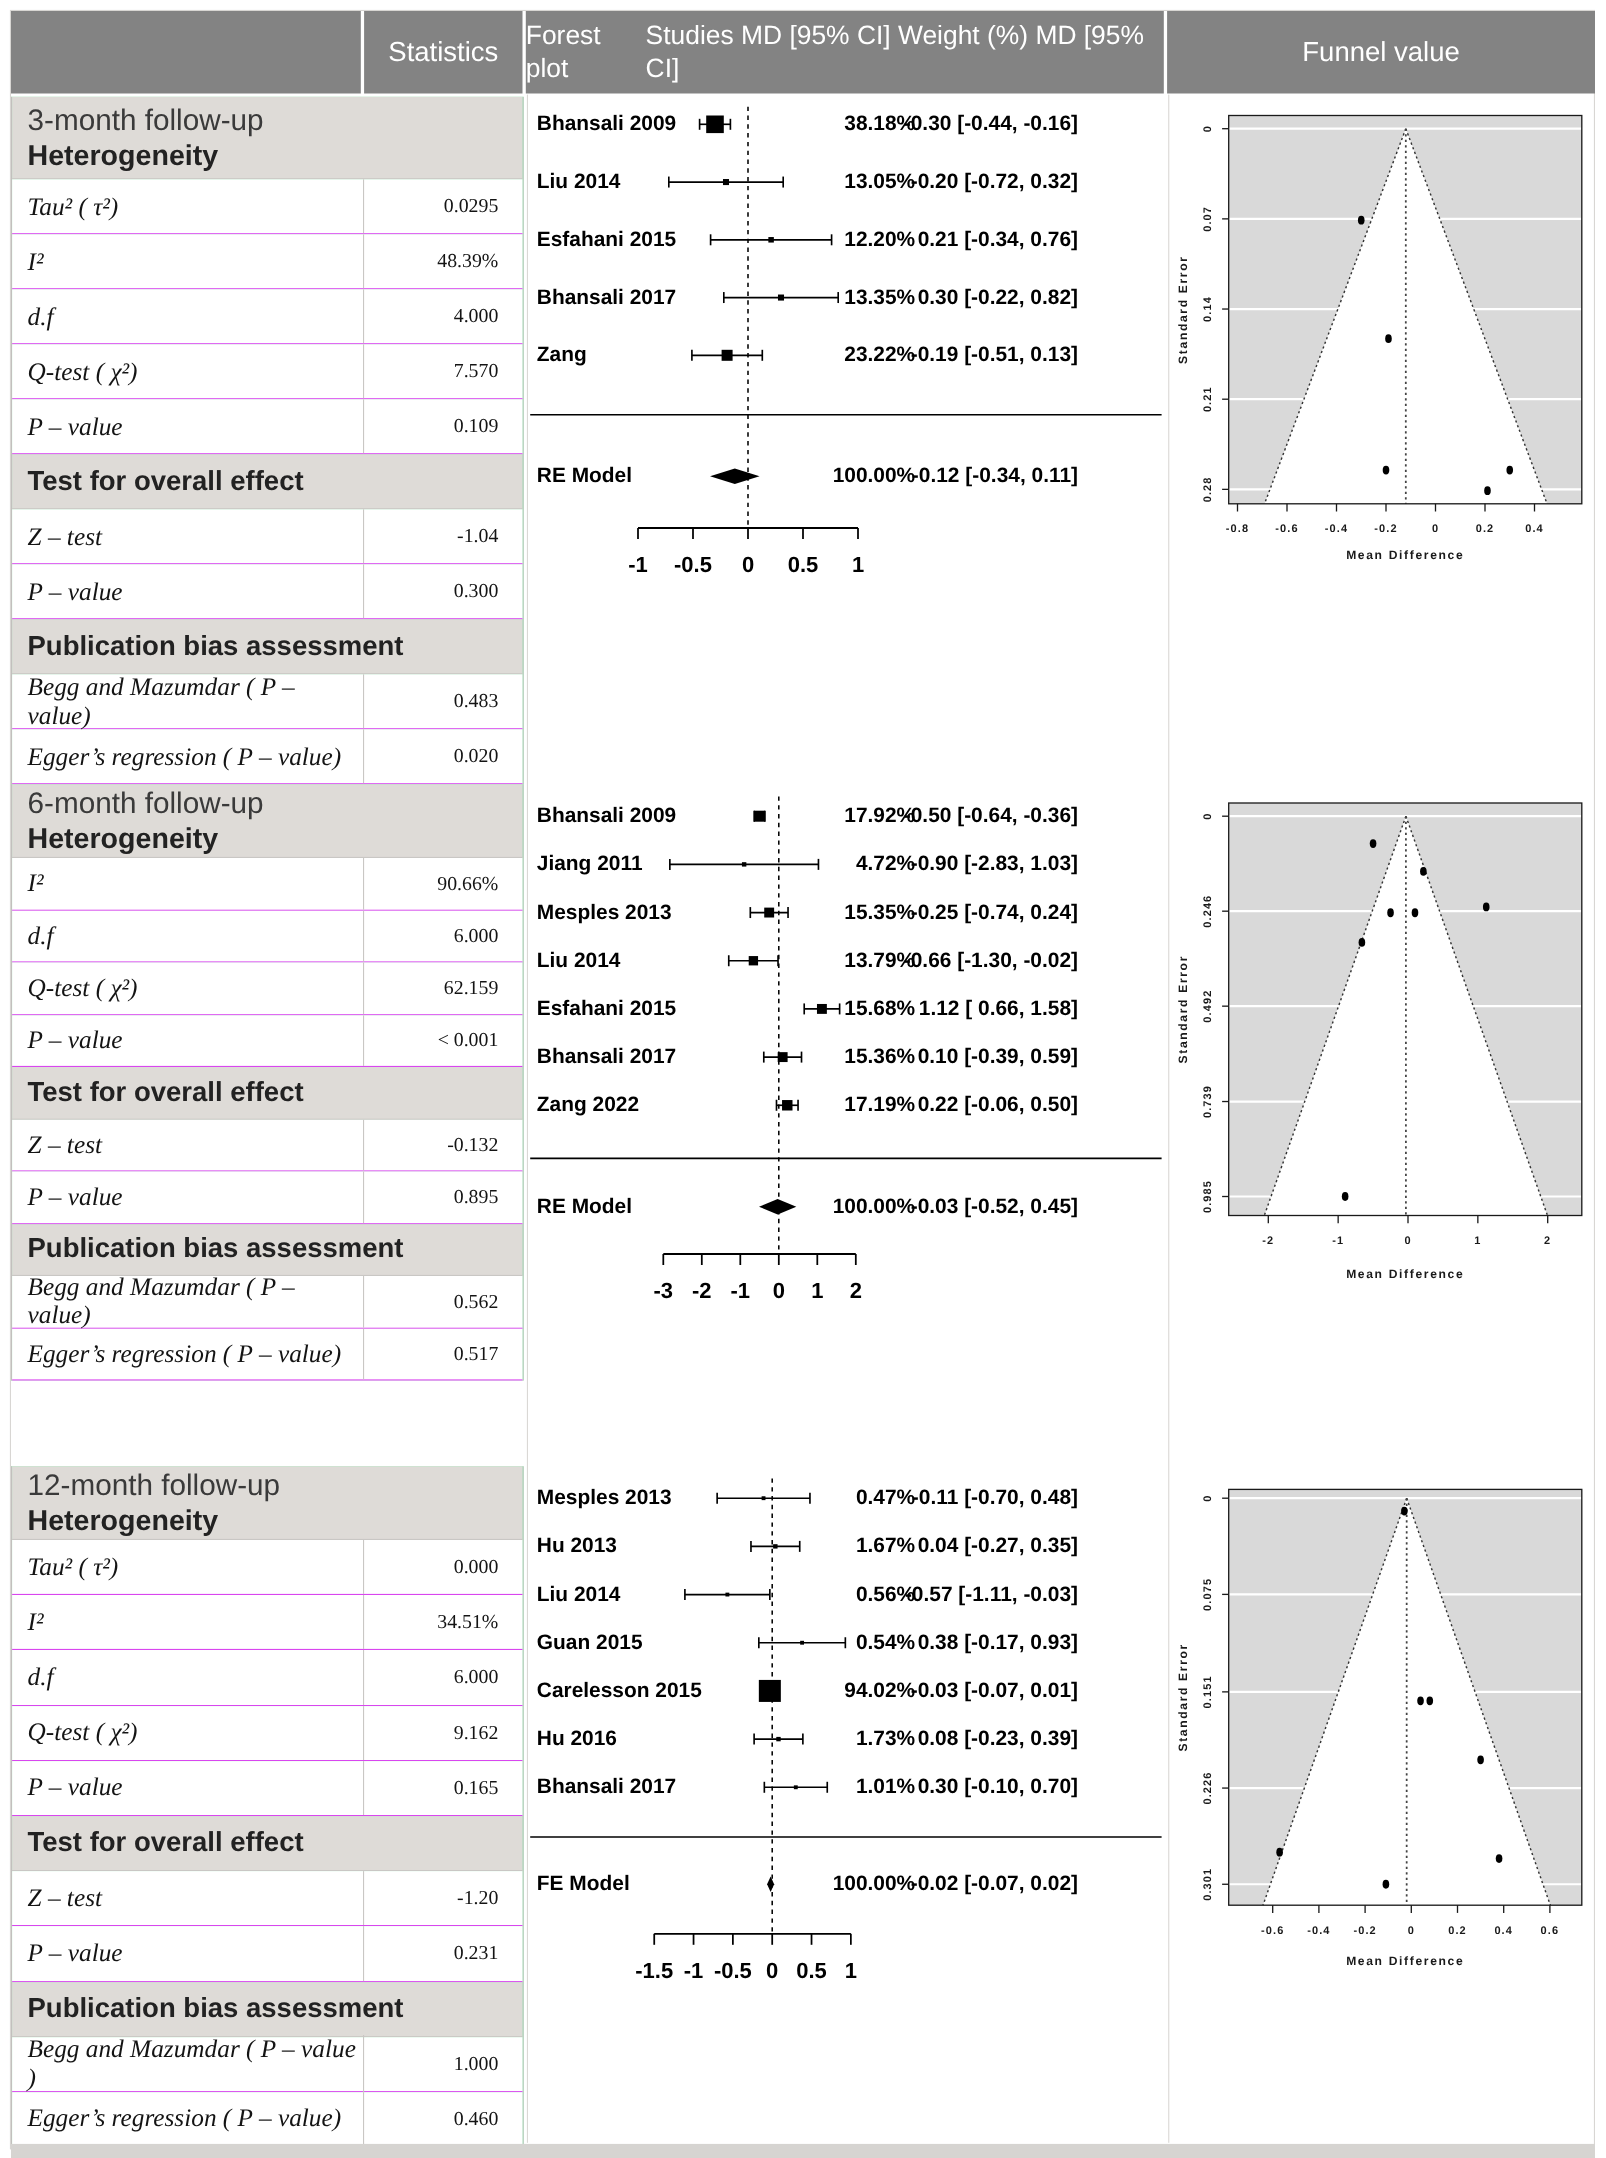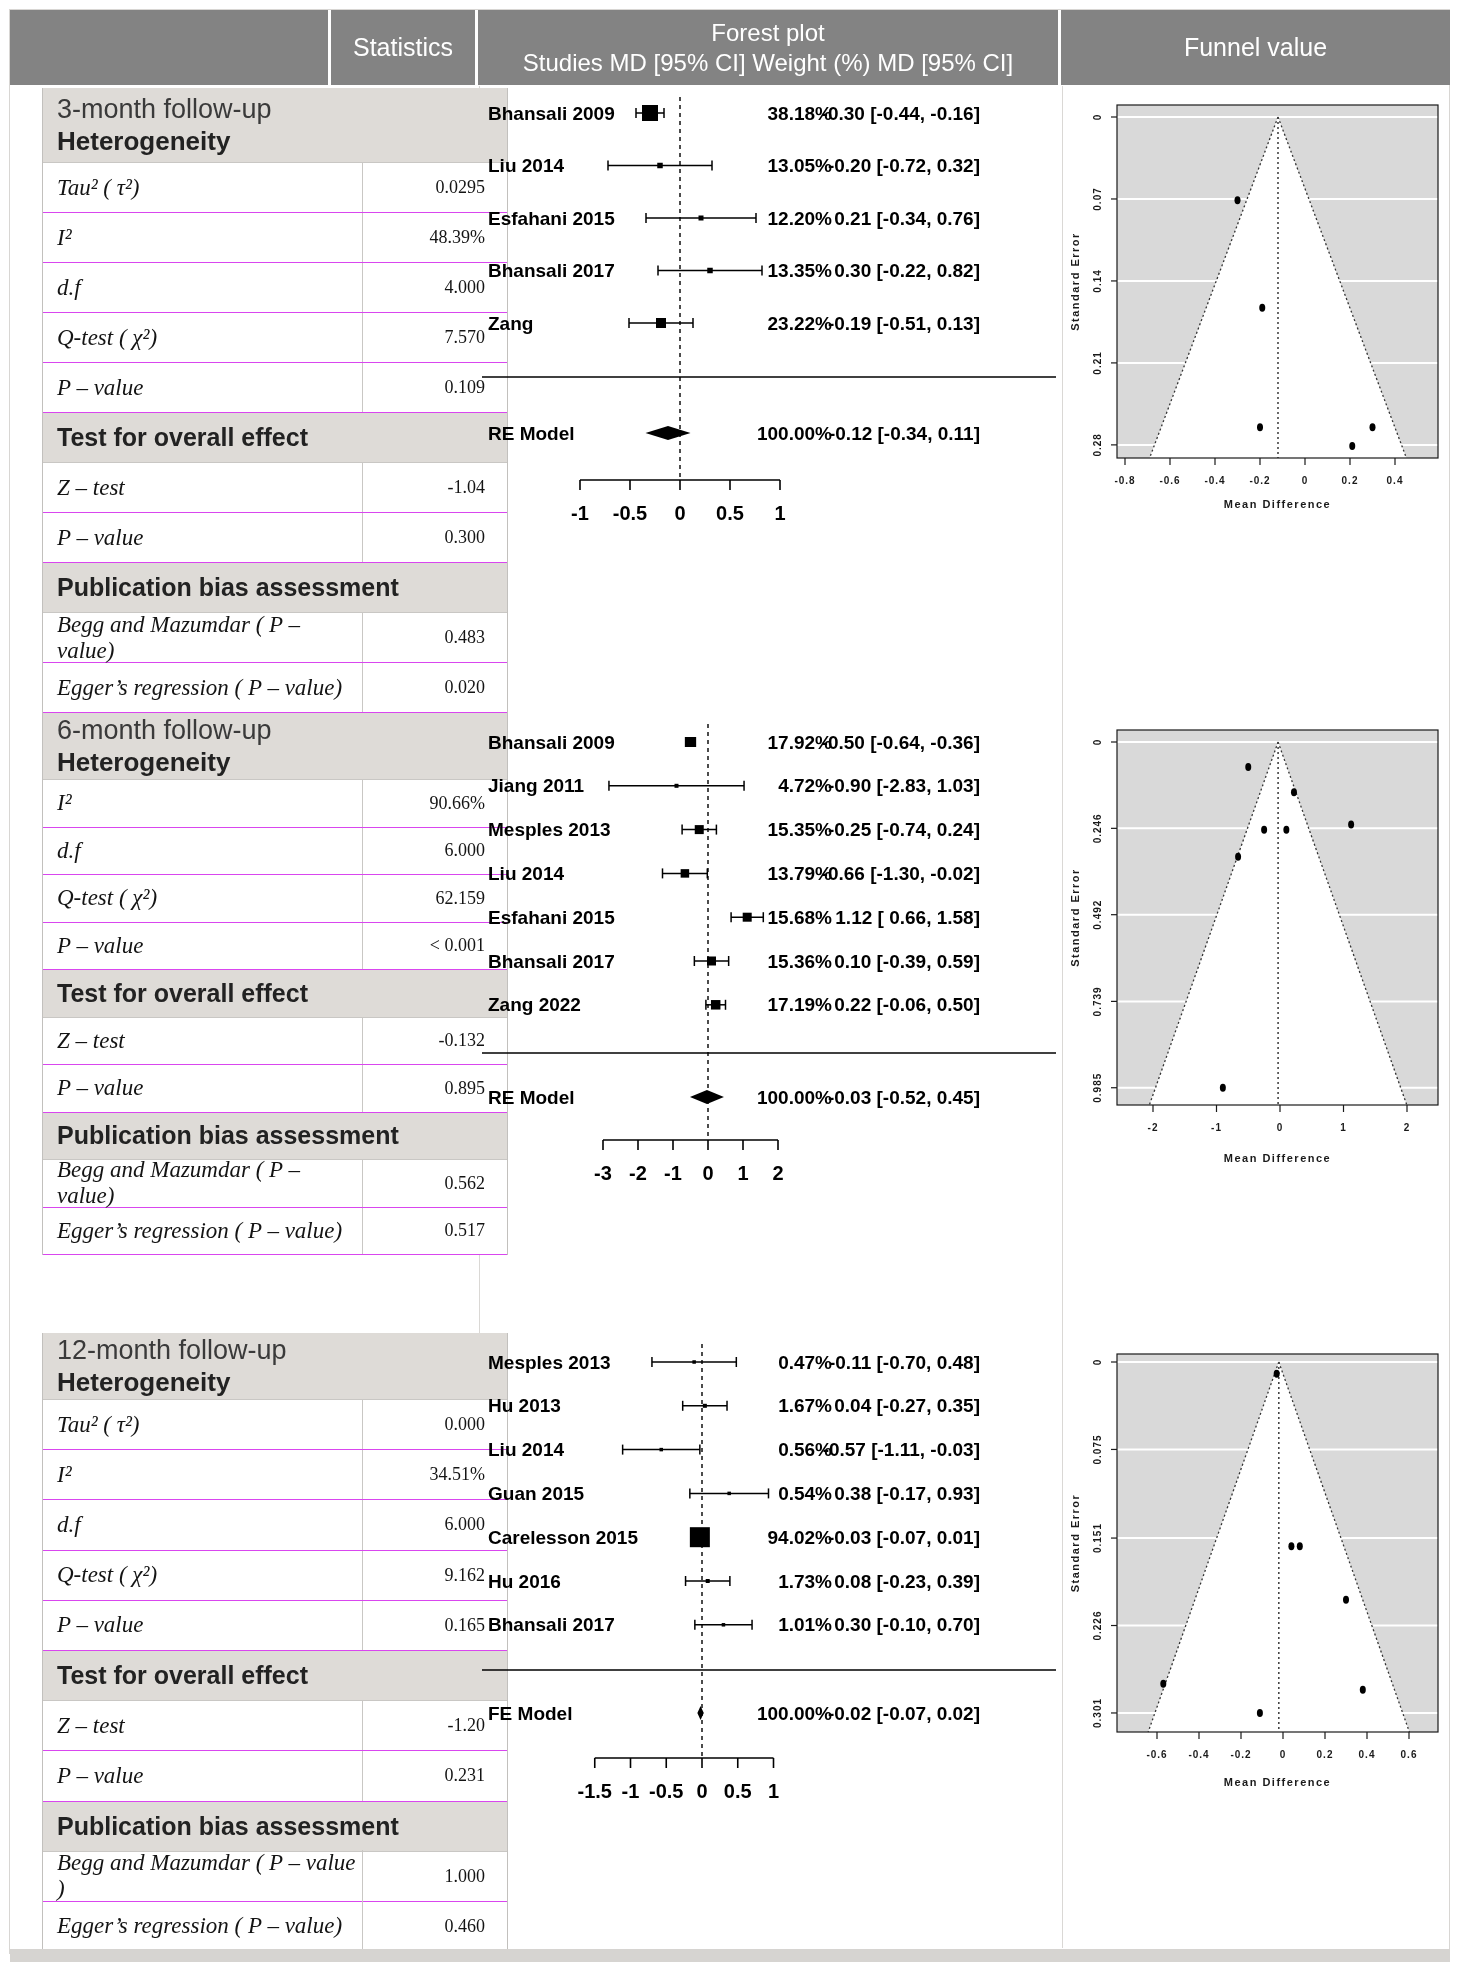--- a/index.html
+++ b/index.html
@@ -4,23 +4,23 @@
 <style>
   * { box-sizing: border-box; margin: 0; padding: 0; }
   html,body { background:#fff; }
   body { width:1460px; height:1962px; position:relative; font-family:"Liberation Sans",sans-serif; }
   .canvas { position:absolute; left:0; top:0; width:1460px; height:1962px; background:#fff; overflow:hidden; }
   .frame { position:absolute; left:9px; top:9px; width:1441px; height:1945px; border:1px solid #d8d6d3; }
   .vsep { position:absolute; top:86px; height:1862px; width:1px; background:#dad8d5; }
   .hdrbox { position:absolute; top:10px; height:75px; background:#838383; color:#fff;
             display:flex; align-items:center; justify-content:center; }
   .hdrbox span { font-size:25px;text-align:right; }
-  .hdr-2line { flex-direction:column; line-height:1.25; font-size:24px; }
+  .hdr-2line { flex-direction:row; line-height:1.25; font-size:24px; }
   .stable { position:absolute; left:10px; width:466px; background:#86efac;
-            border-left:1px solid #c2c0bd; border-right:1px solid #c2c0bd;margin-left:32px; }
+            border-left:1px solid #c2c0bd; border-right:1px solid #c2c0bd; }
   .sec-title { background:#dedbd7; display:flex; flex-direction:column; justify-content:center;
                padding-left:14px; border-bottom:1px solid #c9c7c4; }
   .sec-title .t1 { font-size:27px; font-weight:400; color:#3a3a3a; line-height:1.2; }
   .sec-title .t2 { font-size:26px; font-weight:700; color:#222; line-height:1.2; }
   .subhdr { background:#dedbd7; display:flex; align-items:center; padding-left:14px;
             font-size:25px; font-weight:700; color:#222; border-bottom:1px solid #c9c7c4; }
   .srow { display:flex; border-bottom:1px solid #d946ef; background:#fff; }
   .srow .lab { width:320px; border-right:1px solid #c9c7c4; display:flex; align-items:center;
                padding-left:14px; font-family:"Liberation Serif",serif; font-style:italic;
                font-size:23px; color:#141414; }

